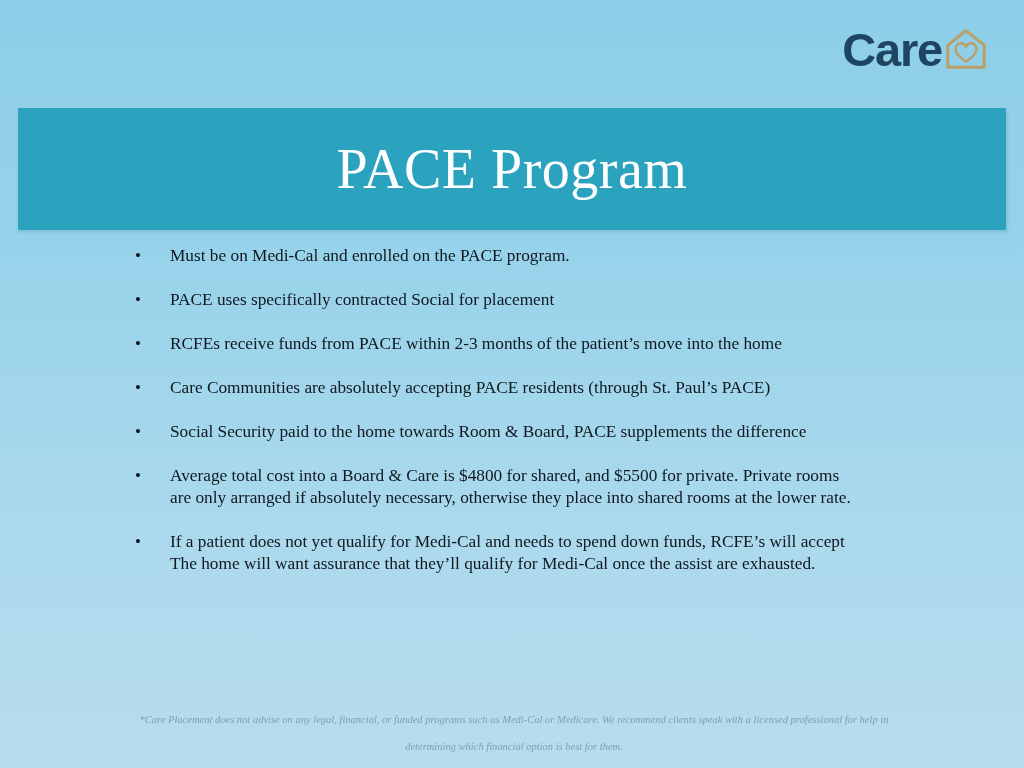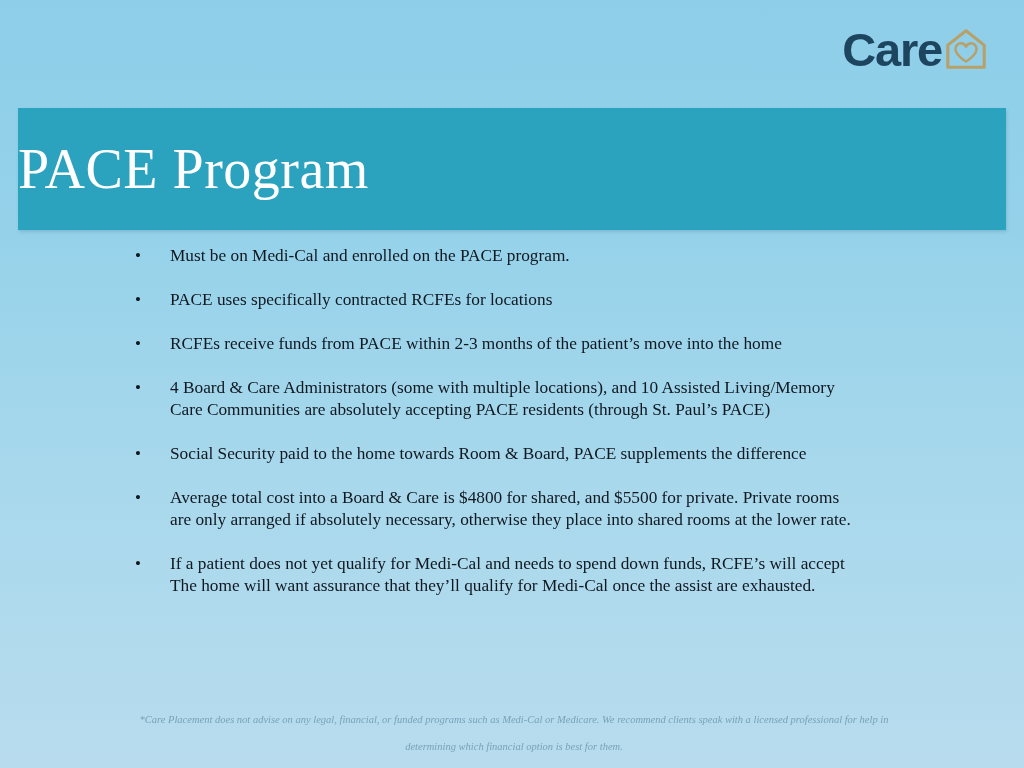--- a/index.html
+++ b/index.html
@@ -48,21 +48,21 @@
   .title-banner {
     position: absolute;
     left: 18px;
     top: 108px;
     width: 988px;
     height: 122px;
     background: #2ba3bf;
     box-shadow: 1px 2px 3px rgba(30,80,100,0.18);
     display: flex;
     align-items: center;
-    justify-content: flex-start;
+    justify-content: center;
   }
   .title-text {
     font-family: "Liberation Serif", serif;
     font-size: 56px;
     color: #ffffff;
     letter-spacing: 0.5px;
     line-height: 1;
     text-align: center;
   }
 
@@ -134,35 +134,34 @@
     <div class="bullet-row">
       <div class="bullet-marker">•</div>
       <div class="bullet-text">
         <span class="line">Must be on Medi-Cal and enrolled on the PACE program.</span>
       </div>
     </div>
 
     <div class="bullet-row">
       <div class="bullet-marker">•</div>
       <div class="bullet-text">
-        <span class="line">PACE uses specifically contracted RCFEs for locations</span>
+        <span class="line">PACE uses specifically contracted Social for placement</span>
       </div>
     </div>
 
     <div class="bullet-row">
       <div class="bullet-marker">•</div>
       <div class="bullet-text">
         <span class="line">RCFEs receive funds from PACE within 2-3 months of the patient’s move into the home</span>
       </div>
     </div>
 
     <div class="bullet-row">
       <div class="bullet-marker">•</div>
       <div class="bullet-text">
-        <span class="line">4 Board &amp; Care Administrators (some with multiple locations), and 10 Assisted Living/Memory</span>
         <span class="line">Care Communities are absolutely accepting PACE residents (through St. Paul’s PACE)</span>
       </div>
     </div>
 
     <div class="bullet-row">
       <div class="bullet-marker">•</div>
       <div class="bullet-text">
         <span class="line">Social Security paid to the home towards Room &amp; Board, PACE supplements the difference</span>
       </div>
     </div>

